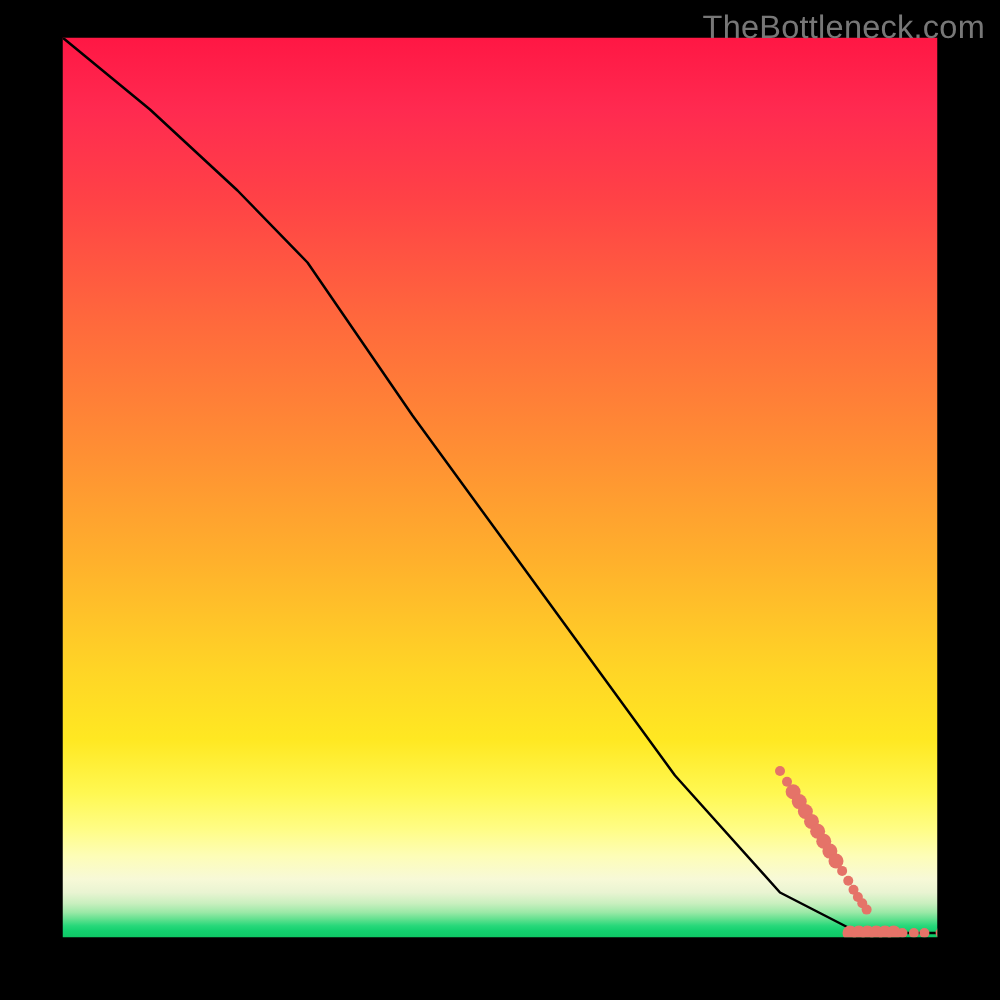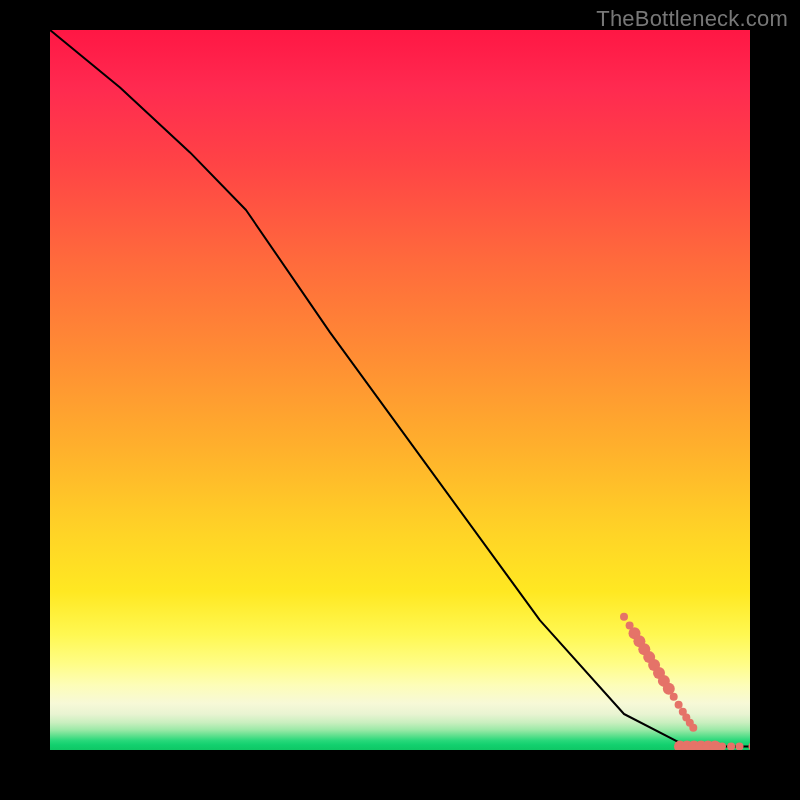--- a/index.html
+++ b/index.html
@@ -15,21 +15,21 @@
     position: relative;
     width: 800px;
     height: 800px;
     background: #000;
   }
   .watermark {
     position: absolute;
     top: 6px;
     right: 12px;
     color: #777;
-    font-size: 22px;
+    font-size: 26px;
     font-weight: 400;
     letter-spacing: 0.2px;
     z-index: 30;
     user-select: none;
   }
   .plot-outer {
     position: absolute;
     left: 50px;
     top: 30px;
     width: 700px;

